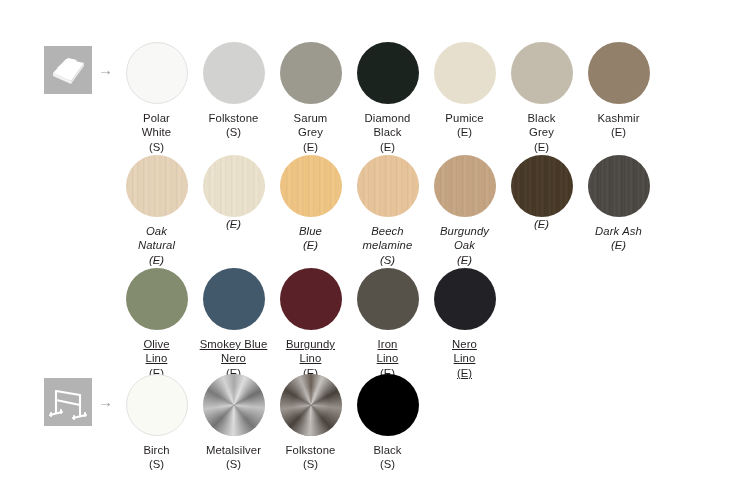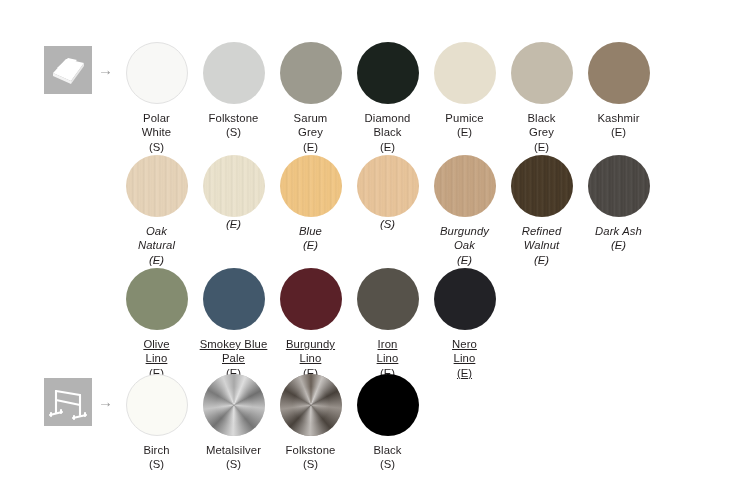--- a/index.html
+++ b/index.html
@@ -241,52 +241,52 @@
         <span class="chip grain" style="background:#eae2cc;"></span>
         <span class="chip-code">(E)</span>
       </div>
       <div class="swatch-cell">
         <span class="chip grain" style="background:#f0c583;"></span>
         <span class="chip-label">Blue</span>
         <span class="chip-code">(E)</span>
       </div>
       <div class="swatch-cell">
         <span class="chip grain" style="background:#e8c49a;"></span>
+        <span class="chip-label">Beech
+melamine</span>
         <span class="chip-code">(S)</span>
       </div>
       <div class="swatch-cell">
         <span class="chip grain" style="background:#c5a482;"></span>
         <span class="chip-label">Burgundy
 Oak</span>
         <span class="chip-code">(E)</span>
       </div>
       <div class="swatch-cell">
         <span class="chip grain dark" style="background:#4a3b28;"></span>
-        <span class="chip-label">Refined
-Walnut</span>
         <span class="chip-code">(E)</span>
       </div>
       <div class="swatch-cell">
         <span class="chip grain dark" style="background:#4e4a46;"></span>
         <span class="chip-label">Dark Ash</span>
         <span class="chip-code">(E)</span>
       </div>
     </div>
 
     <div class="swatch-row" style="top:226px;text-decoration:underline;">
       <div class="swatch-cell">
         <span class="chip" style="background:#848c70;"></span>
         <span class="chip-label">Olive
 Lino</span>
         <span class="chip-code">(E)</span>
       </div>
       <div class="swatch-cell">
         <span class="chip" style="background:#42586b;"></span>
         <span class="chip-label">Smokey Blue
-Pale</span>
+Nero</span>
         <span class="chip-code">(E)</span>
       </div>
       <div class="swatch-cell">
         <span class="chip" style="background:#5a2128;"></span>
         <span class="chip-label">Burgundy
 Lino</span>
         <span class="chip-code">(E)</span>
       </div>
       <div class="swatch-cell">
         <span class="chip" style="background:#56524a;"></span>

